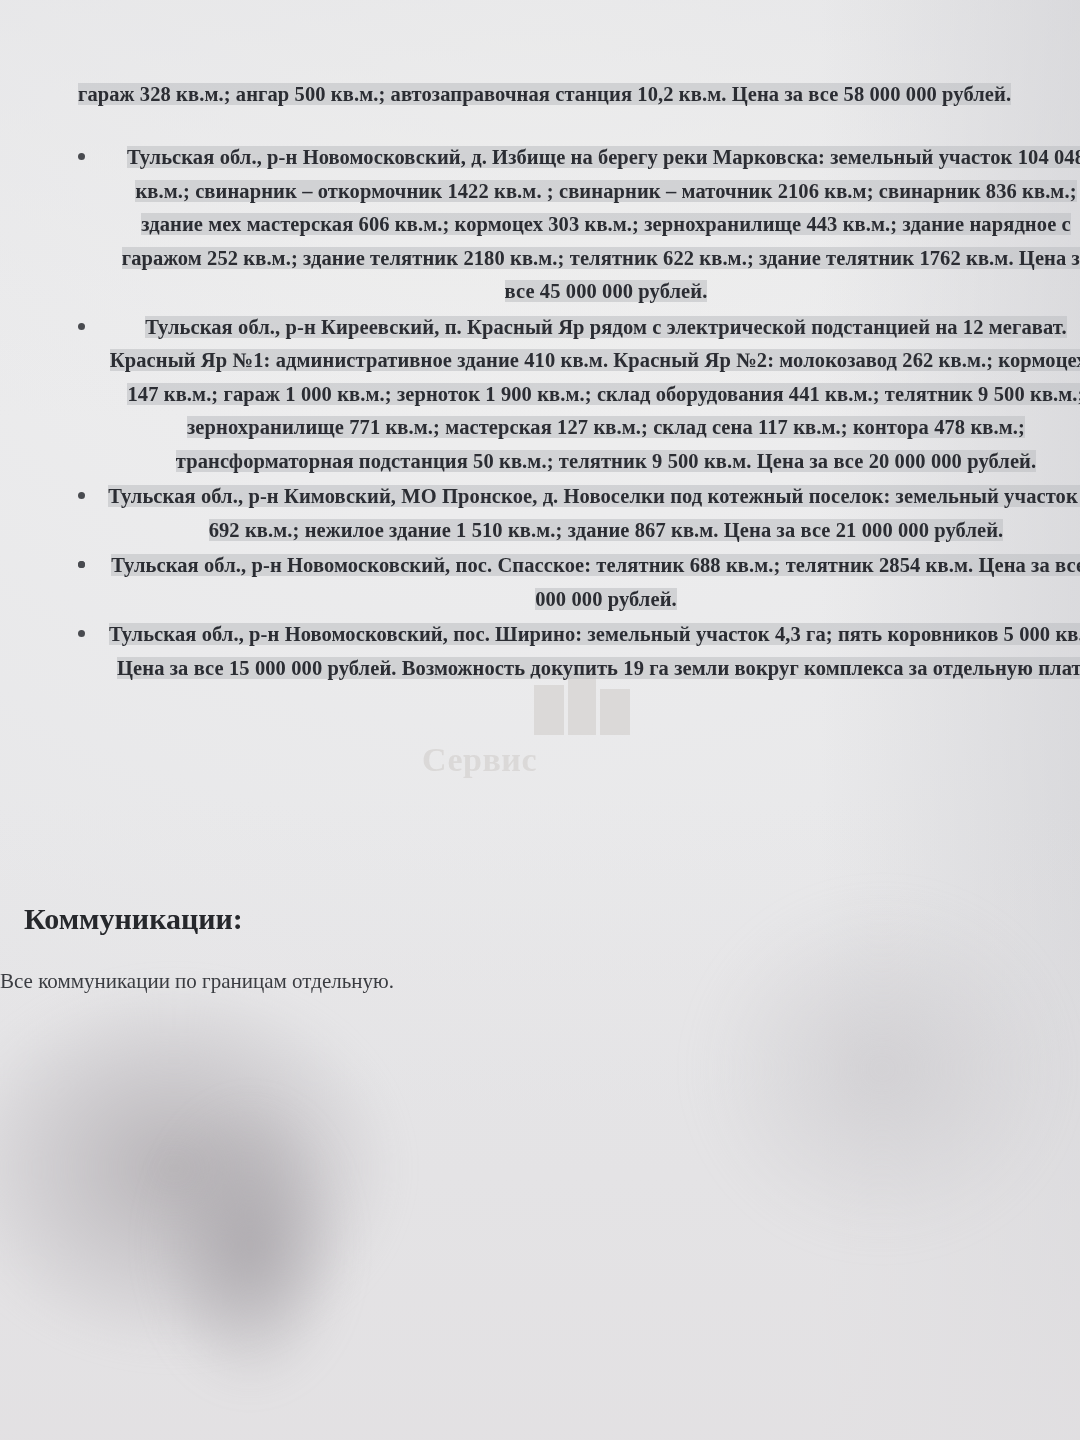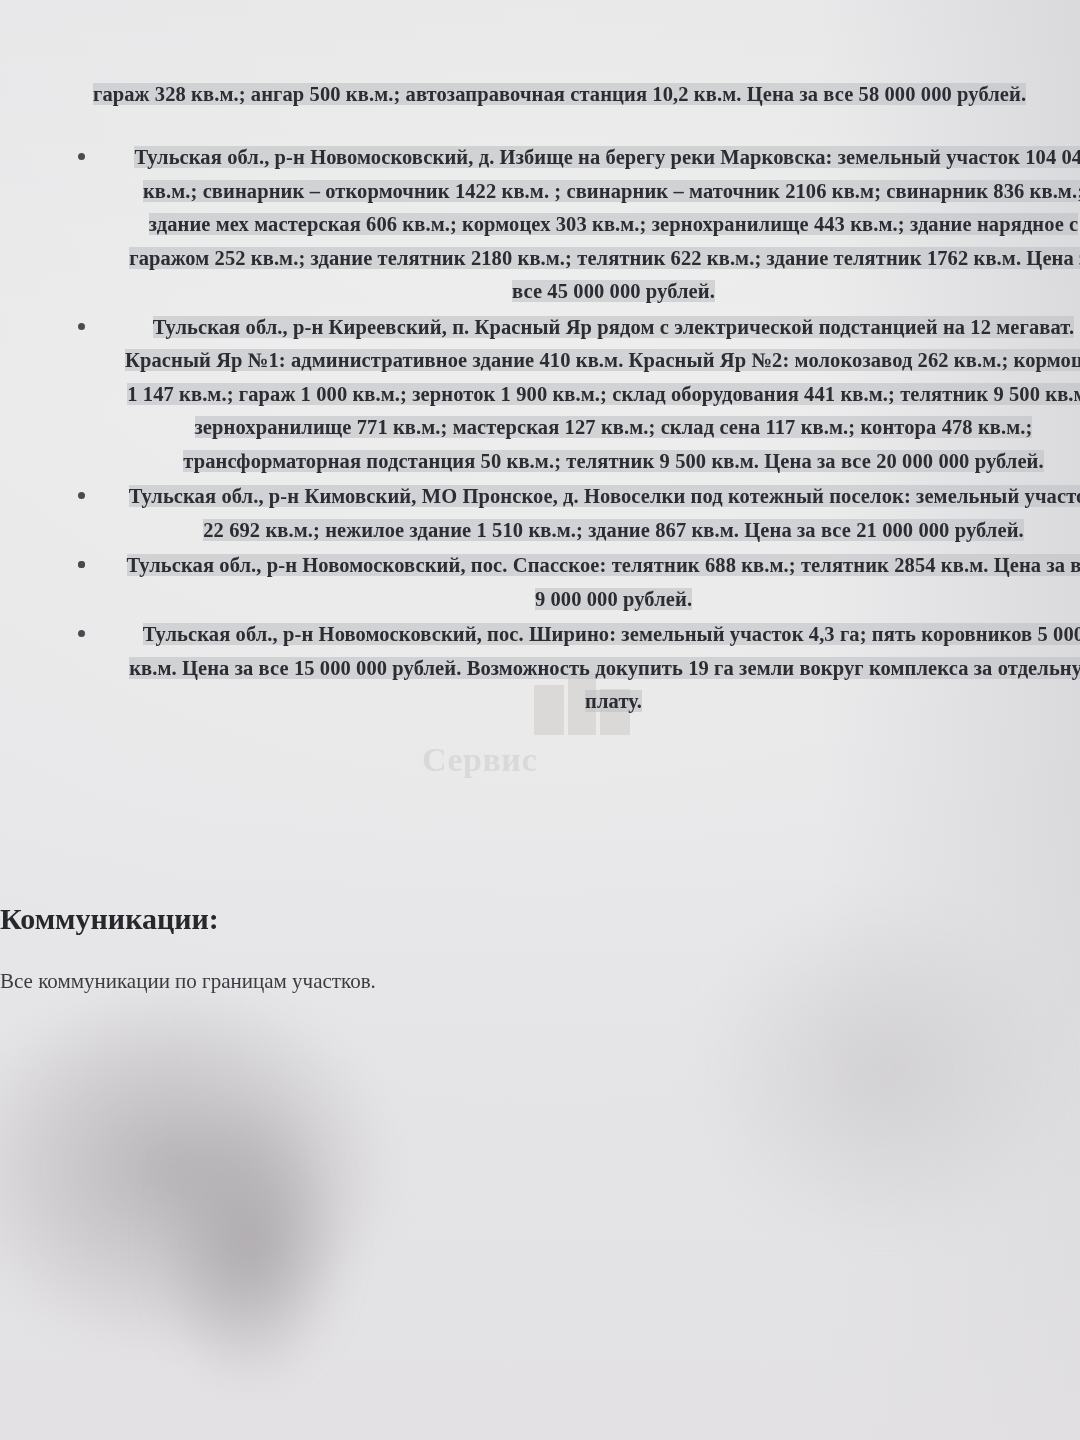--- a/index.html
+++ b/index.html
@@ -104,21 +104,20 @@
     font-size: 20.5px;
     line-height: 33.5px;
     letter-spacing: 0.1px;
     color: #2b2d33;
   }
 
   .hl {
     
     background: rgba(188,190,193,0.55);
     box-decoration-break: clone;
-    margin-left: 15px;
     -webkit-box-decoration-break: clone;
   }
 
   ul.doc-list {
     list-style: none;
     margin: 0;
     padding: 0;
   }
   li.doc-item {
     position: relative;
@@ -143,20 +142,21 @@
   }
 
   #heading-comm {
     position: absolute;
     left: 0px; top: 900px; width: 420px;
     font-family: "Liberation Serif", serif;
     font-weight: 700;
     font-size: 30px;
     line-height: 38px;
     color: #26282c;
+    padding-left: 24px;
   }
   #para-comm {
     position: absolute;
     left: 0px; top: 966px; width: 620px;
     font-family: "Liberation Serif", serif;
     font-weight: 400;
     font-size: 21px;
     line-height: 30px;
     color: #3a3c41;
   }
@@ -229,16 +229,16 @@
         </li>
         <li class="doc-item line-block soft" style="position:relative;left:0;top:0;width:1000px;">
           <span class="bullet"></span>
           <span class="hl">Тульская обл., р-н  Новомосковский, пос. Ширино: земельный участок 4,3 га; пять коровников 5 000 кв.м. Цена за все 15 000 000 рублей. Возможность докупить 19 га земли вокруг комплекса за отдельную плату.</span>
         </li>
       </ul>
     </div>
 
     <div id="heading-comm" class="softer">Коммуникации:</div>
 
-    <div id="para-comm" class="softer">Все коммуникации по границам участков.</div>
+    <div id="para-comm" class="softer">Все коммуникации по границам отдельную.</div>
 
   </div>
 </div>
 
 </body></html>

